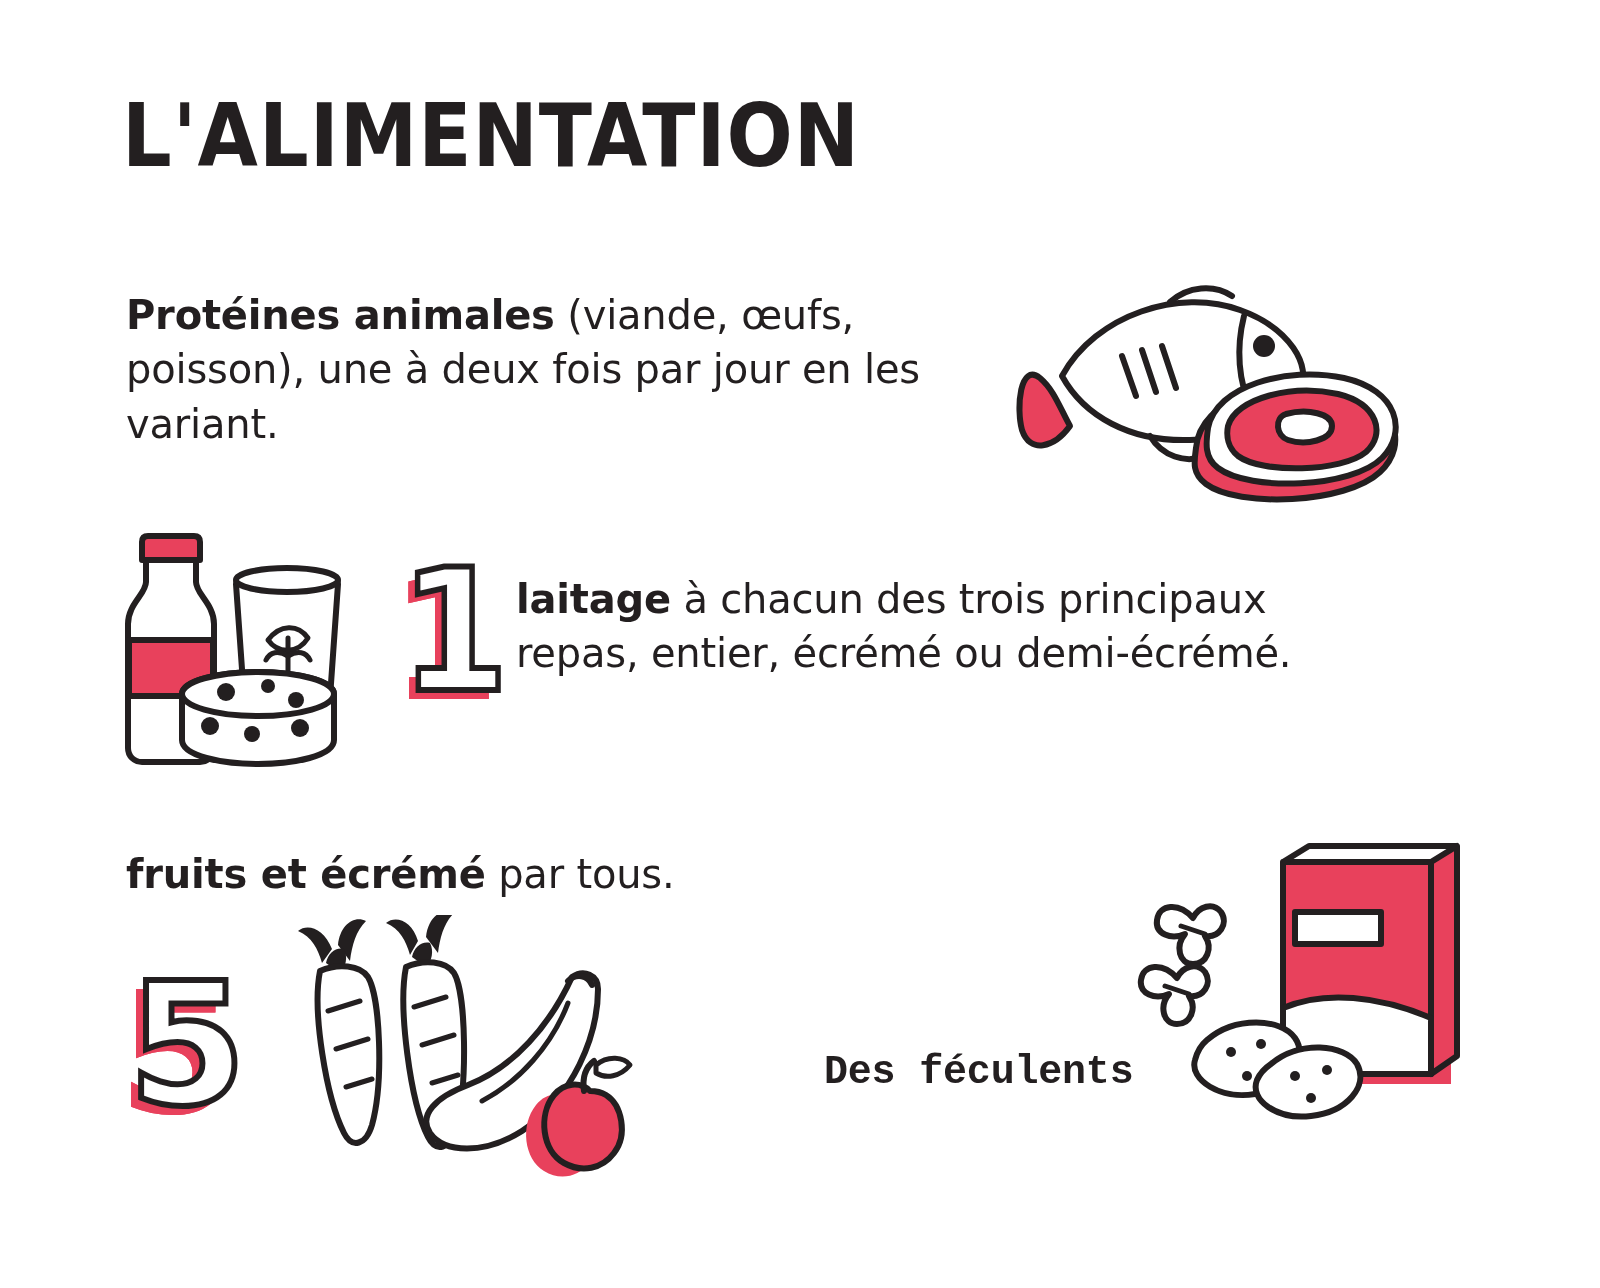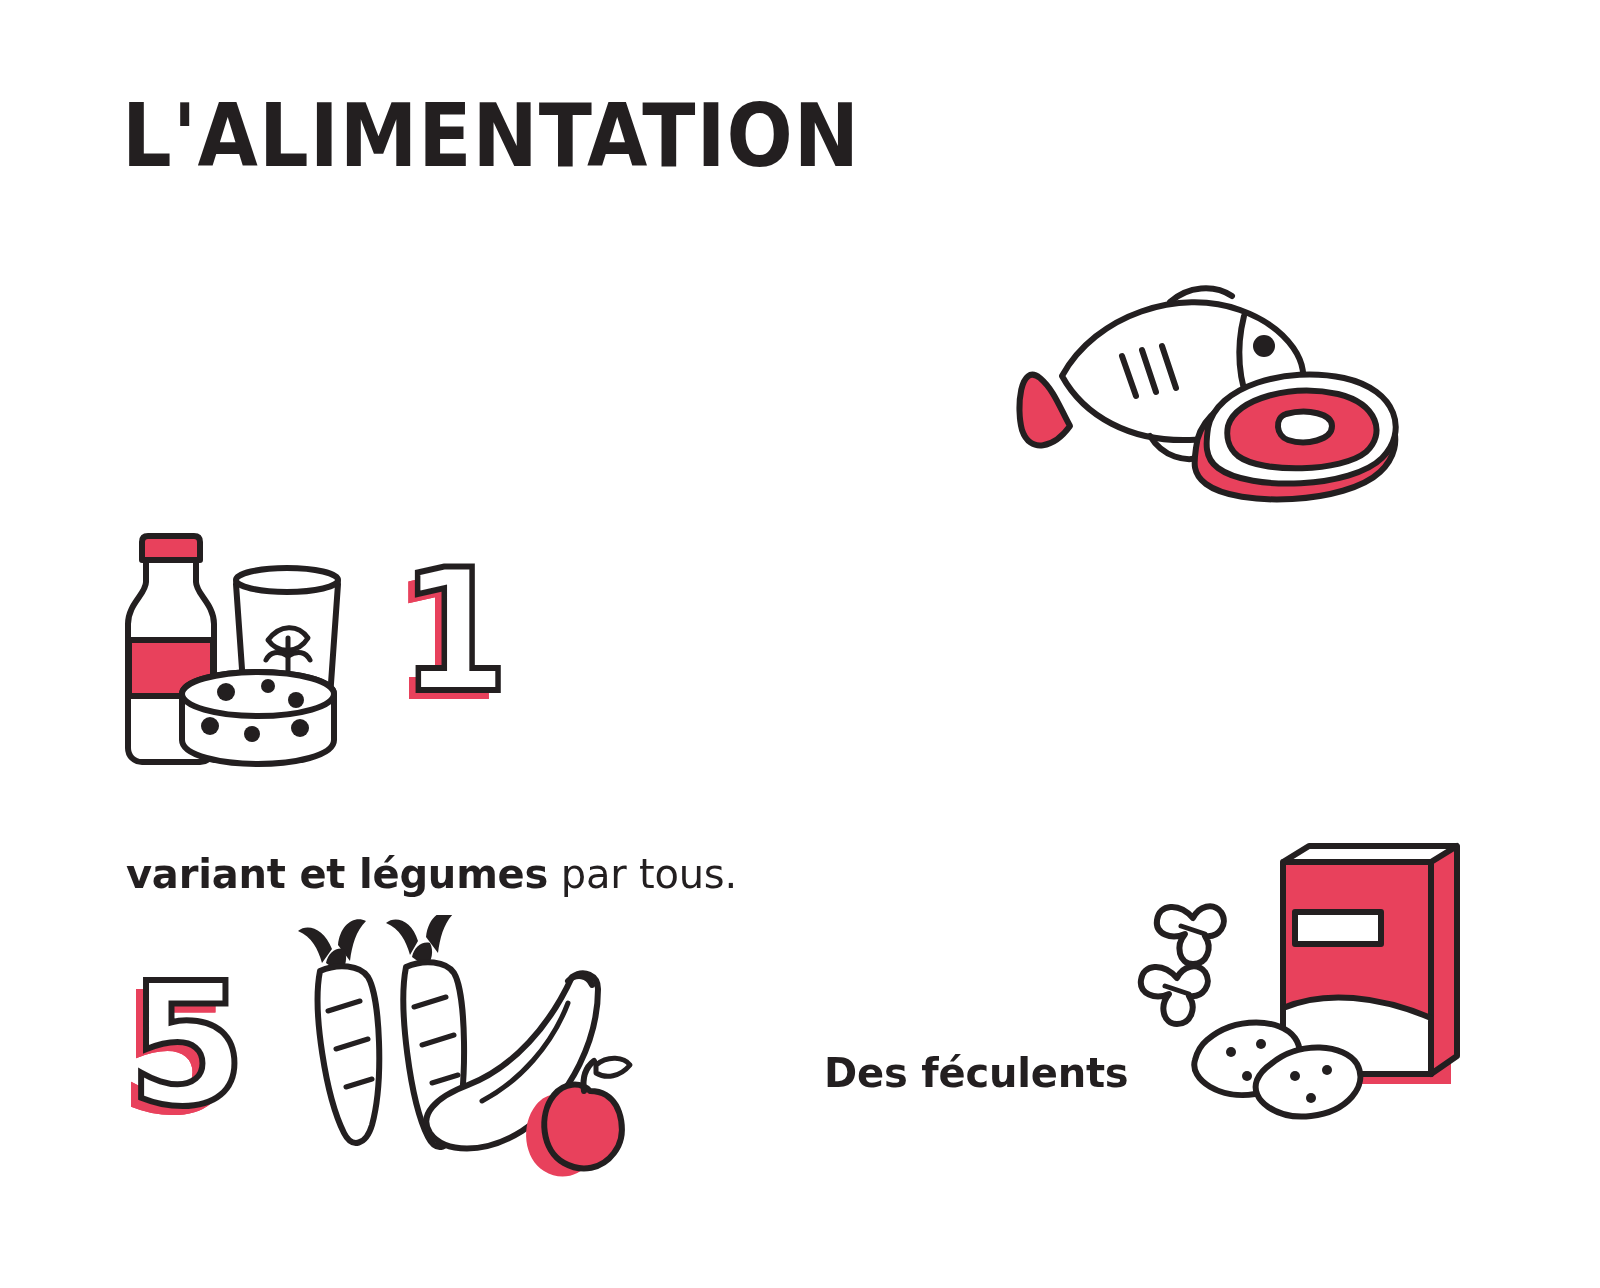--- a/index.html
+++ b/index.html
@@ -72,21 +72,21 @@
     width: 900px;
   }
 
   
   #block-starch {
     left: 824px;
     top: 1046px;
     width: 560px;
     text-align: left;
   }
-  #block-starch .line1 { font-weight: 700; }
+  #block-starch .line1 { font-weight: 700; font-family: Liberation Mono, monospace; }
 
   
   .numeral {
     position: absolute;
     font-family: "DejaVu Sans", sans-serif;
     font-weight: 700;
     font-size: 170px;
     line-height: 1;
     color: #ffffff;
     -webkit-text-stroke: 6px #231f20;
@@ -117,20 +117,23 @@
   #illo-veg    { left: 268px;  top: 915px; }
   #illo-starch { left: 1135px; top: 840px; }
 </style>
 </head>
 <body>
 
 <div class="page">
 
   <div class="title">L'ALIMENTATION</div>
 
+  <div class="para" id="block-proteins">
+    <span class="bold">Protéines animales</span><span> (viande, œufs, poisson), une à deux fois par jour en les variant.</span>
+  </div>
 
   <div class="illo" id="illo-fish">
     <svg width="420" height="260" viewBox="0 0 420 260" fill="none" xmlns="http://www.w3.org/2000/svg">
 
       <path d="M40 120 C20 104 16 150 22 172 C30 196 54 190 70 168 C60 150 54 132 40 120 Z" fill="#e8415c" stroke="#231f20" stroke-width="6" stroke-linejoin="round"></path>
 
       <path d="M62 118 C96 56 180 30 240 52 C290 70 312 108 300 132 C288 158 244 180 190 182 C130 184 84 158 62 118 Z" fill="#ffffff" stroke="#231f20" stroke-width="6" stroke-linejoin="round"></path>
 
       <path d="M170 44 C188 28 214 26 232 38" stroke="#231f20" stroke-width="6" stroke-linecap="round" fill="none"></path>
 
@@ -149,20 +152,23 @@
       <path d="M208 170 C216 128 286 108 344 120 C398 132 408 174 382 200 C352 230 250 234 218 210 C204 200 206 184 208 170 Z" fill="#ffffff" stroke="#231f20" stroke-width="6" stroke-linejoin="round"></path>
 
       <path d="M228 168 C236 140 292 126 338 136 C378 146 386 176 366 194 C342 214 262 216 238 198 C228 190 226 178 228 168 Z" fill="#e8415c" stroke="#231f20" stroke-width="6" stroke-linejoin="round"></path>
 
       <path d="M286 156 C308 150 332 156 332 168 C332 182 306 188 288 182 C276 178 274 160 286 156 Z" fill="#ffffff" stroke="#231f20" stroke-width="6" stroke-linejoin="round"></path>
     </svg>
   </div>
 
   <div class="numeral" id="numeral-one">1</div>
 
+  <div class="para" id="block-dairy">
+    <span class="bold">laitage</span><span> à chacun des trois principaux repas, entier, écrémé ou demi-écrémé.</span>
+  </div>
 
   <div class="illo" id="illo-dairy">
     <svg width="280" height="270" viewBox="0 0 280 270" fill="none" xmlns="http://www.w3.org/2000/svg">
 
       <path d="M30 16 H76 C80 16 82 18 82 22 V40 H24 V22 C24 18 26 16 30 16 Z" fill="#e8415c" stroke="#231f20" stroke-width="6" stroke-linejoin="round"></path>
 
       <path d="M28 40 H78 V62 C78 74 96 84 96 104 V228 C96 236 90 242 82 242 H24 C16 242 10 236 10 228 V104 C10 84 28 74 28 62 Z" fill="#ffffff" stroke="#231f20" stroke-width="6" stroke-linejoin="round"></path>
 
       <path d="M11 120 H95 V176 H11 Z" fill="#e8415c" stroke="#231f20" stroke-width="6" stroke-linejoin="round"></path>
 
@@ -179,21 +185,21 @@
       <circle cx="108" cy="172" r="9" fill="#231f20"></circle>
       <circle cx="150" cy="166" r="7" fill="#231f20"></circle>
       <circle cx="178" cy="180" r="8" fill="#231f20"></circle>
       <circle cx="92" cy="206" r="9" fill="#231f20"></circle>
       <circle cx="134" cy="214" r="8" fill="#231f20"></circle>
       <circle cx="182" cy="208" r="9" fill="#231f20"></circle>
     </svg>
   </div>
 
   <div class="para" id="block-fruits">
-    <span class="bold">variant et légumes</span><span> par tous.</span>
+    <span class="bold">fruits et écrémé</span><span> par tous.</span>
   </div>
 
   <div class="numeral" id="numeral-five">5</div>
 
   <div class="illo" id="illo-veg">
     <svg width="420" height="270" viewBox="0 0 420 270" fill="none" xmlns="http://www.w3.org/2000/svg">
 
       <path d="M64 34 C56 14 40 8 30 16 C44 22 50 34 54 48" fill="#231f20"></path>
       <path d="M70 30 C72 10 86 0 98 6 C88 16 84 30 82 46" fill="#231f20"></path>
       <path d="M58 48 C60 38 68 32 76 34 C80 42 78 52 72 58 Z" fill="#231f20"></path>

